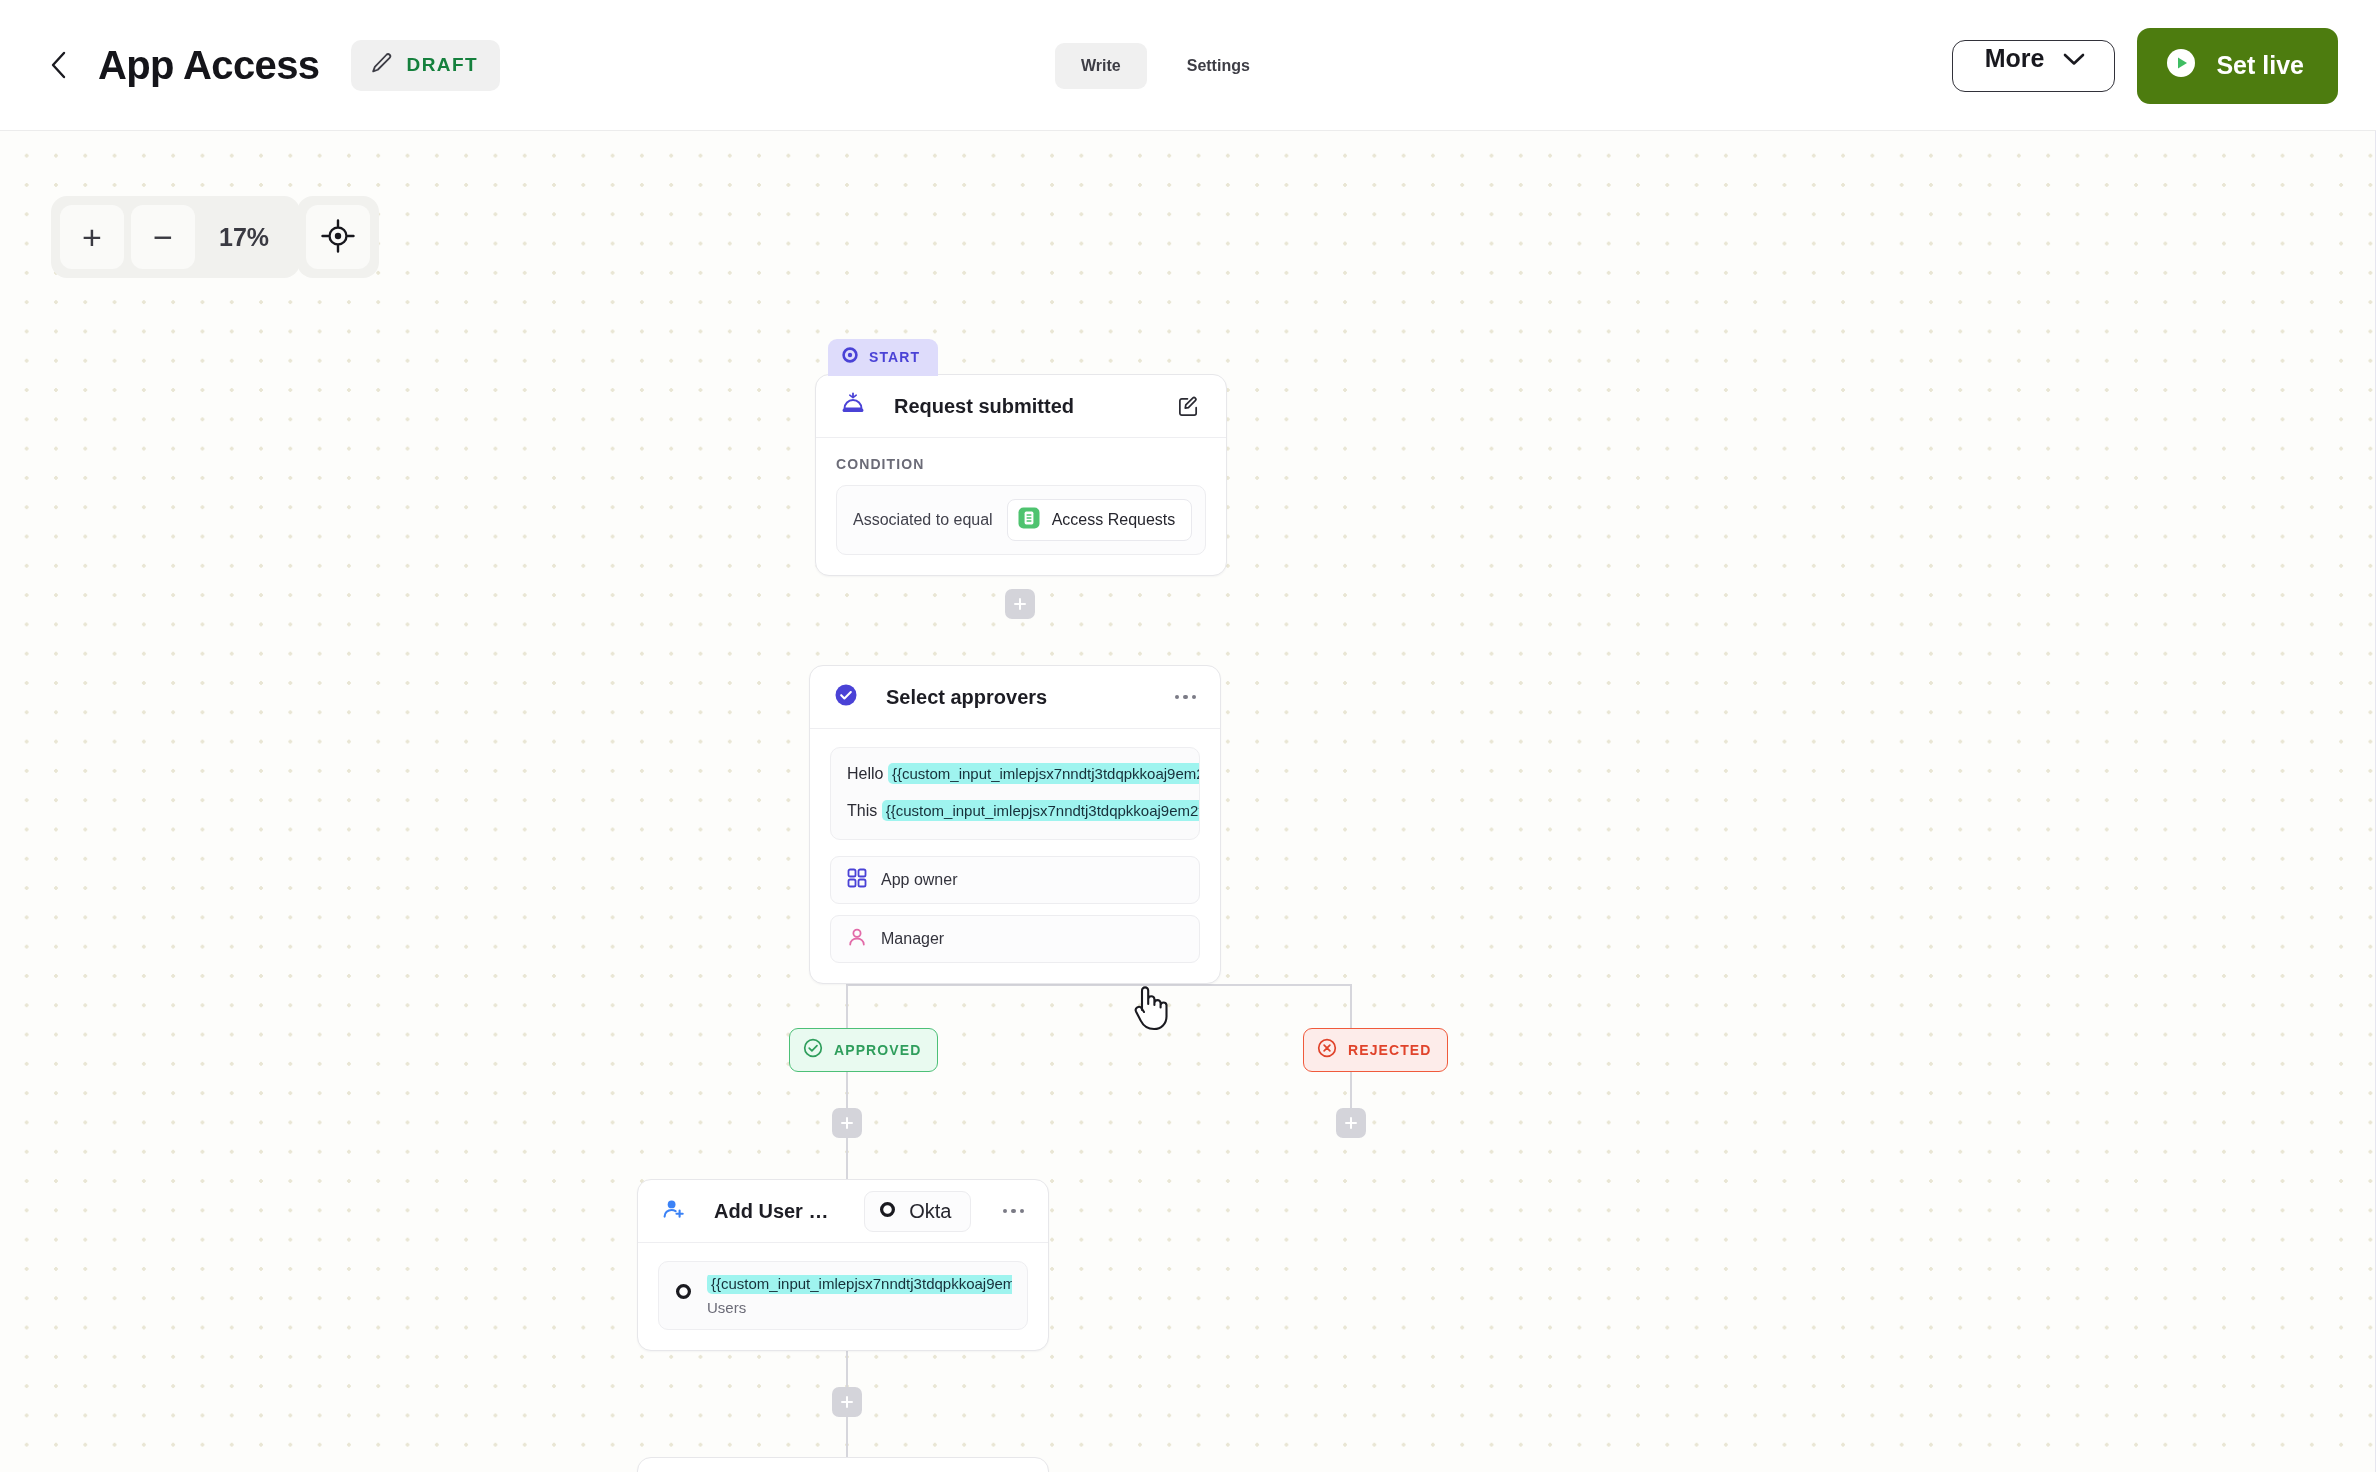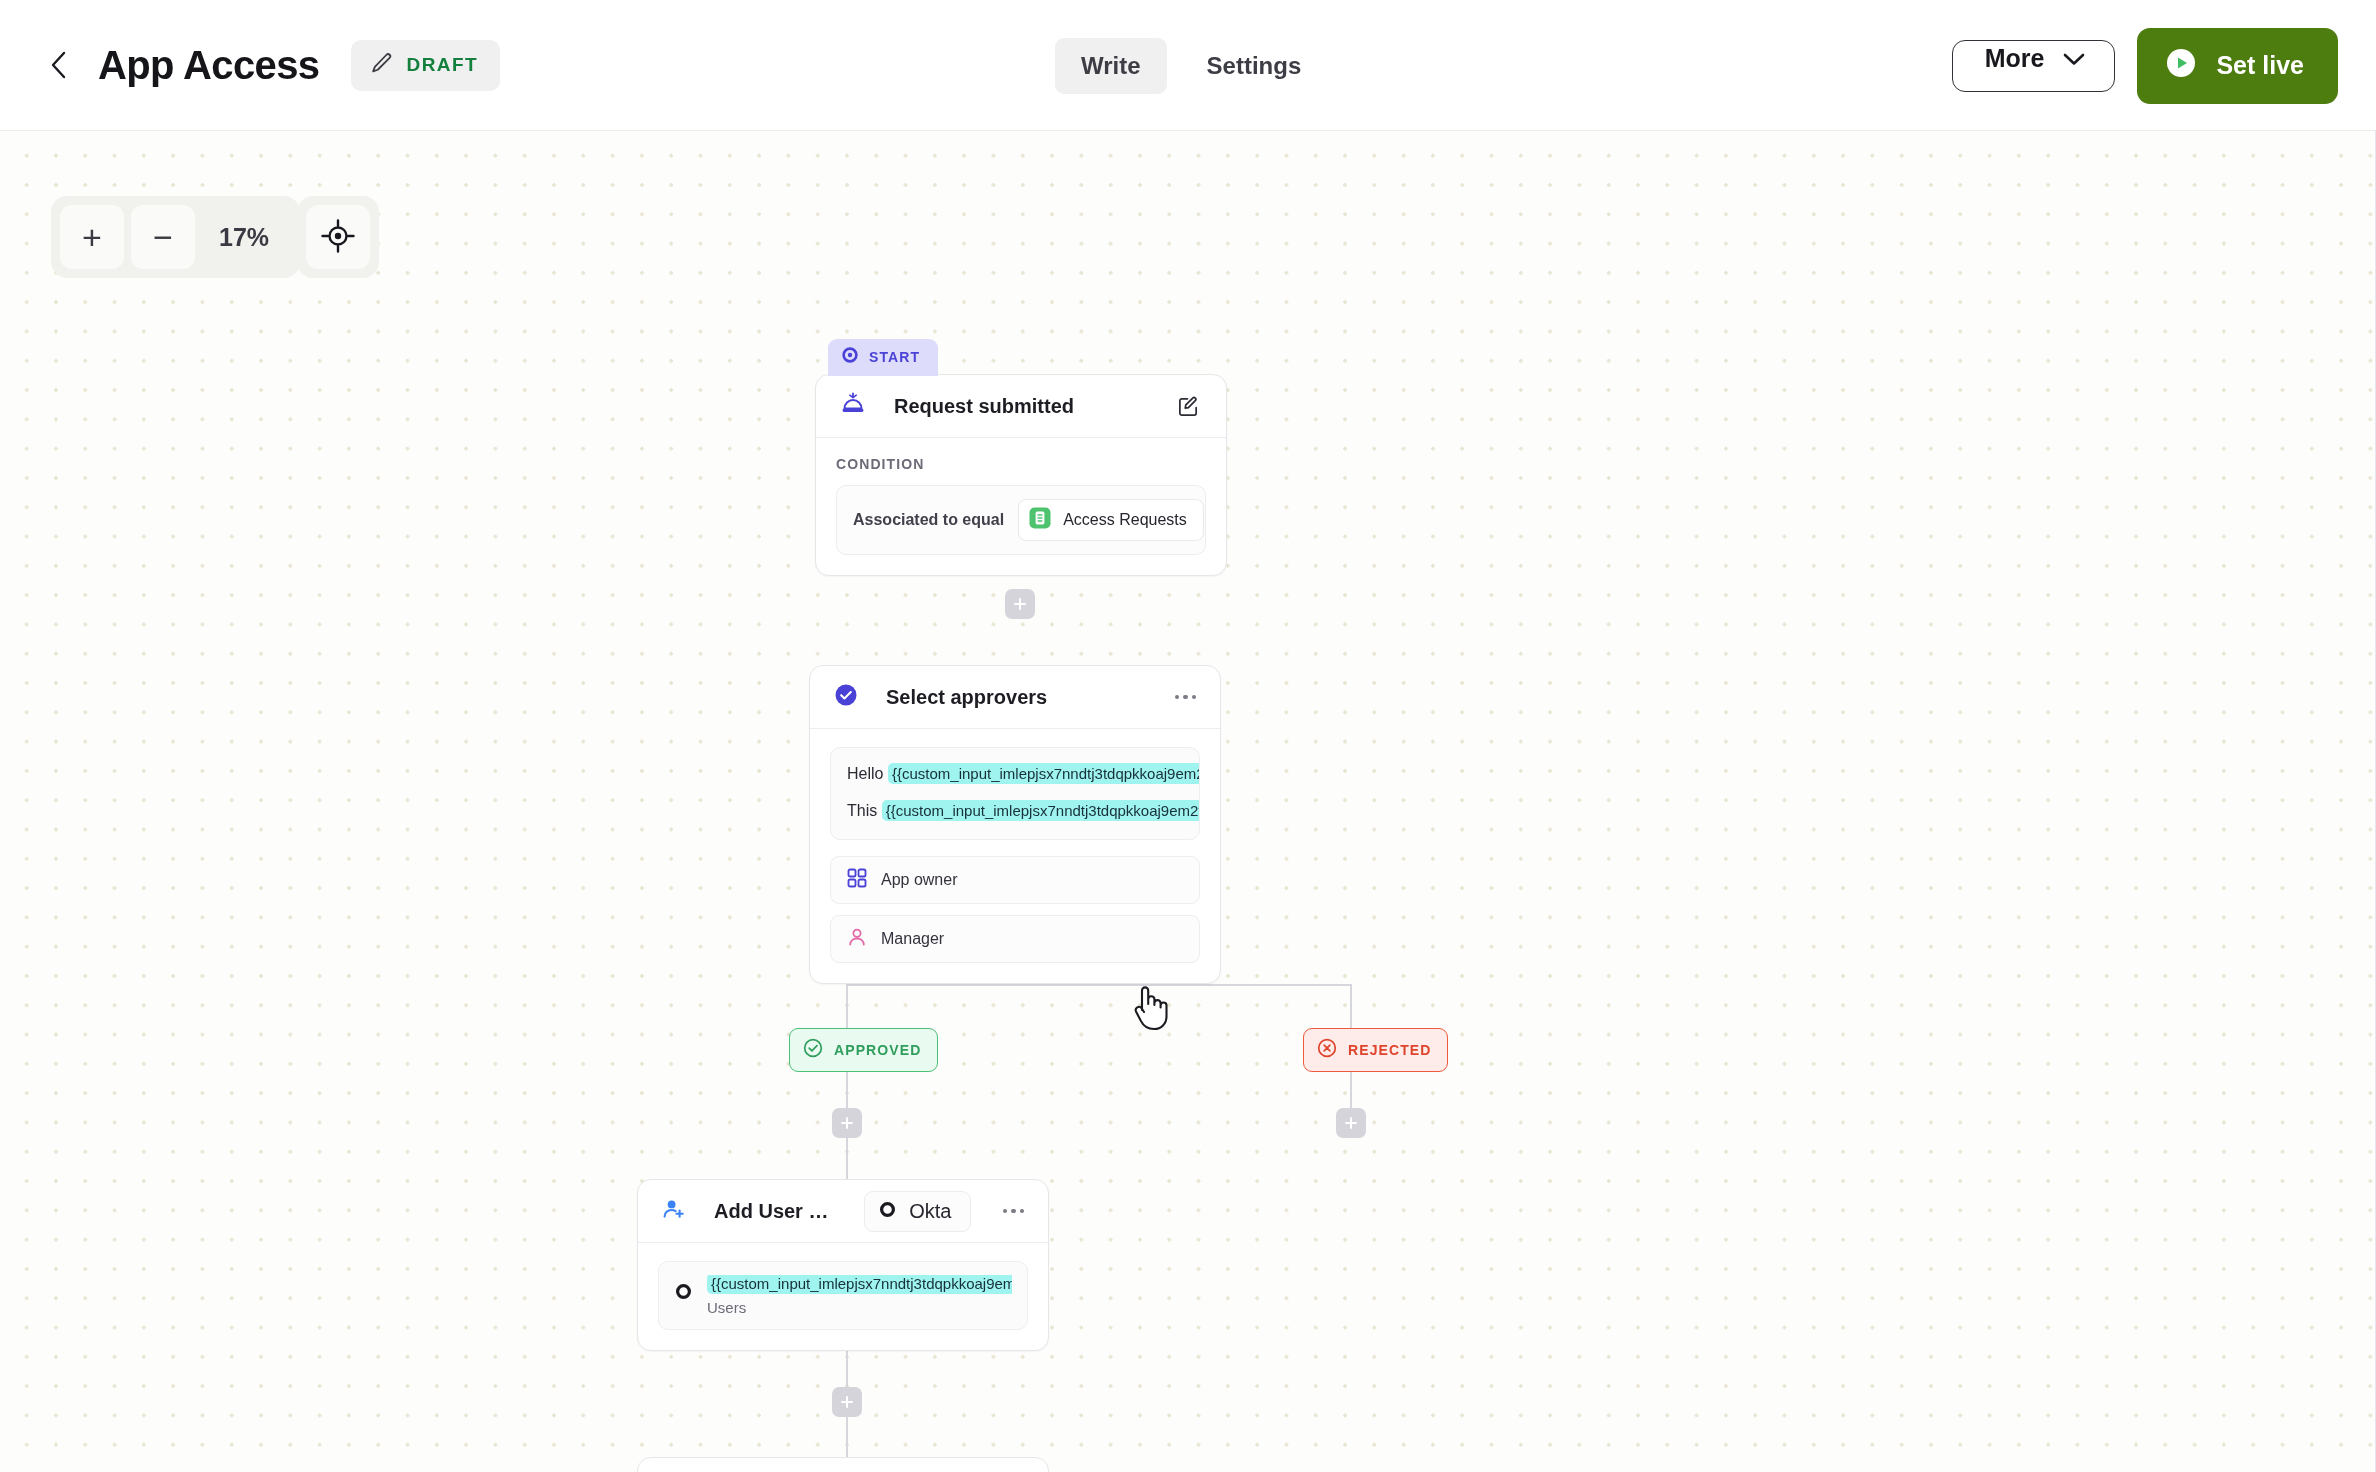--- a/index.html
+++ b/index.html
@@ -37,21 +37,21 @@
   }
   .draft-chip .lbl {
     font-size: 19px; font-weight: 700; letter-spacing: 1.4px; color: #15803d;
   }
 
   .tb-center {
     position: absolute; left: 1055px; top: 0; height: 131px;
     display: flex; align-items: center; gap: 14px;
   }
   .tab {
-    font-size: 24px; font-weight: 600; color: #3d3d45;
+    font-size: 16px; font-weight: 600; color: #3d3d45;
     padding: 14px 26px; border-radius: 9px; cursor: pointer;
     background: transparent; border: none; white-space: nowrap;
     font-family: "Liberation Sans", sans-serif;
   }
   .tab.active { background: #f0f0f0; }
 
   .tb-right {
     position: absolute; right: 38px; top: 0; height: 131px;
     display: flex; align-items: center; gap: 22px;
   }
@@ -150,21 +150,21 @@
   }
 
   .section-label {
     font-size: 14px; font-weight: 700; letter-spacing: 1.1px; color: #6b6b77;
     margin-bottom: 13px;
   }
   .cond-box {
     border: 1.2px solid #ededf0; border-radius: 10px; background: #fcfcfd;
     padding: 13px 16px; display: flex; align-items: center; gap: 14px;
   }
-  .cond-text { font-size: 16px; color: #41414c; white-space: nowrap; font-weight: bold; }
+  .cond-text { font-size: 16px; color: #41414c; white-space: nowrap; }
   .entity-chip {
     display: flex; align-items: center; gap: 12px;
     background: #ffffff; border: 1.2px solid #e9e9ee; border-radius: 8px;
     padding: 7px 16px 7px 10px;
   }
   .entity-chip .lbl { font-size: 16px; color: #26262e; white-space: nowrap; }
 
   .msg-box {
     background: #fbfbfc; border: 1.2px solid #eeeef1; border-radius: 10px;
     padding: 14px 16px 16px 16px; overflow: hidden; margin-bottom: 16px;

